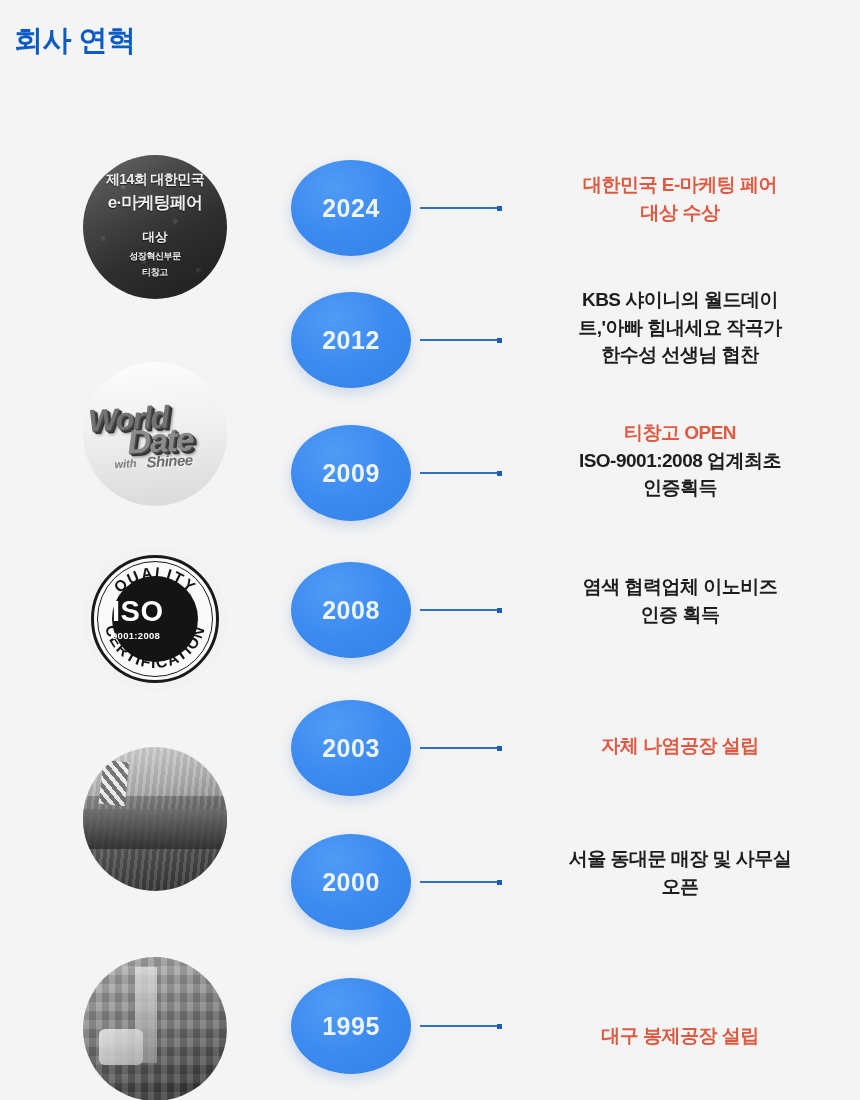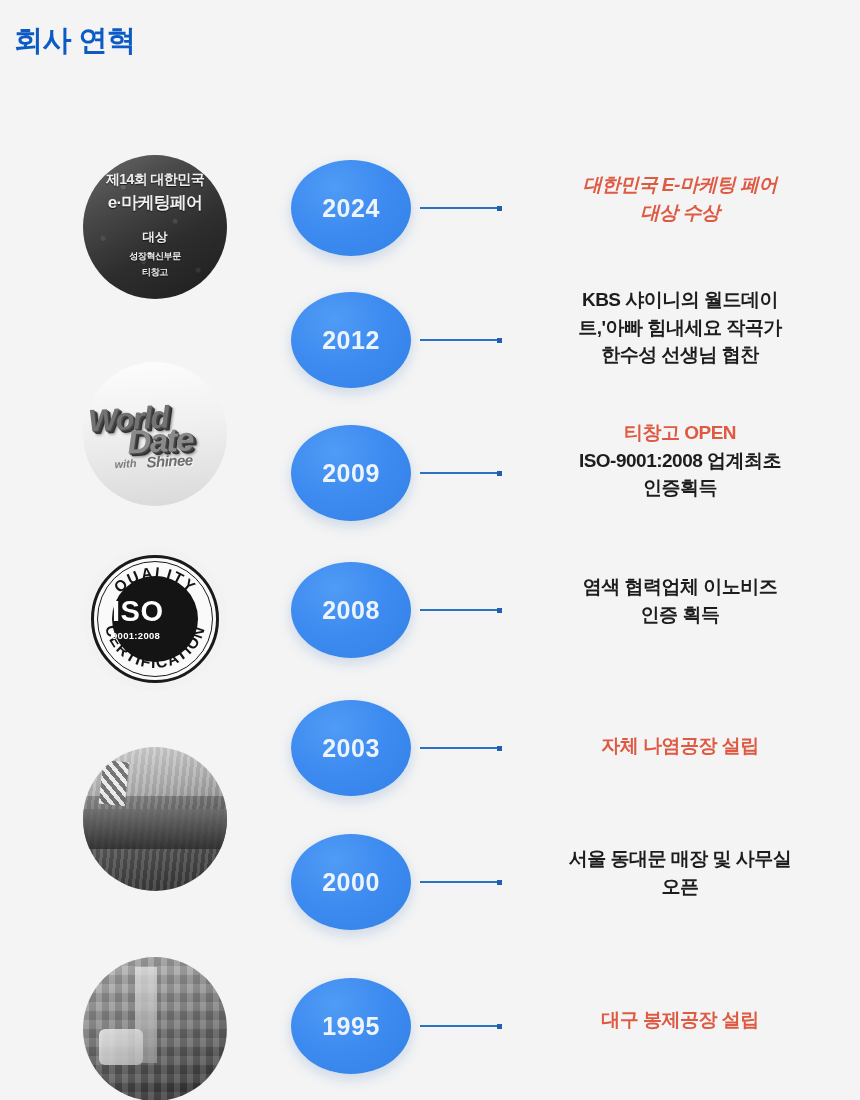--- a/index.html
+++ b/index.html
@@ -346,21 +346,21 @@
     </div>
 
     <div class="row" style="top:20px;">
       <div class="bubble" style="top:0;">
         <span class="bubble-year">2024</span>
       </div>
       <div class="connector" style="top:43px;">
         <span class="conn-line"></span>
         <span class="conn-dot"></span>
       </div>
-      <div class="desc" style="top:11px;font-style:italic;">
+      <div class="desc" style="top:11px;">
         <span class="desc-line accent">대한민국 E-마케팅 페어</span>
         <span class="desc-line accent">대상 수상</span>
       </div>
     </div>
 
     <div class="row" style="top:152px;">
       <div class="bubble" style="top:0;">
         <span class="bubble-year">2012</span>
       </div>
       <div class="connector" style="top:43px;">
@@ -431,19 +431,19 @@
     </div>
 
     <div class="row" style="top:838px;">
       <div class="bubble" style="top:0;">
         <span class="bubble-year">1995</span>
       </div>
       <div class="connector" style="top:43px;">
         <span class="conn-line"></span>
         <span class="conn-dot"></span>
       </div>
-      <div class="desc" style="top:28px;">
+      <div class="desc" style="top:44px;">
         <span class="desc-line accent">대구 봉제공장 설립</span>
       </div>
     </div>
 
   </div>
 </div>
 
 </body></html>

